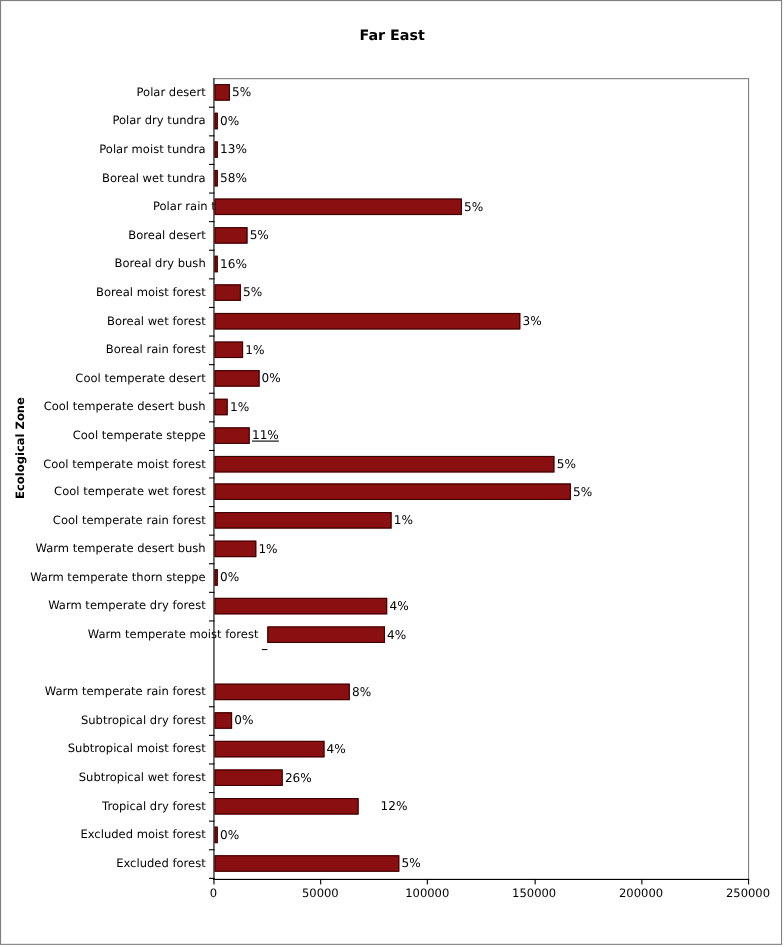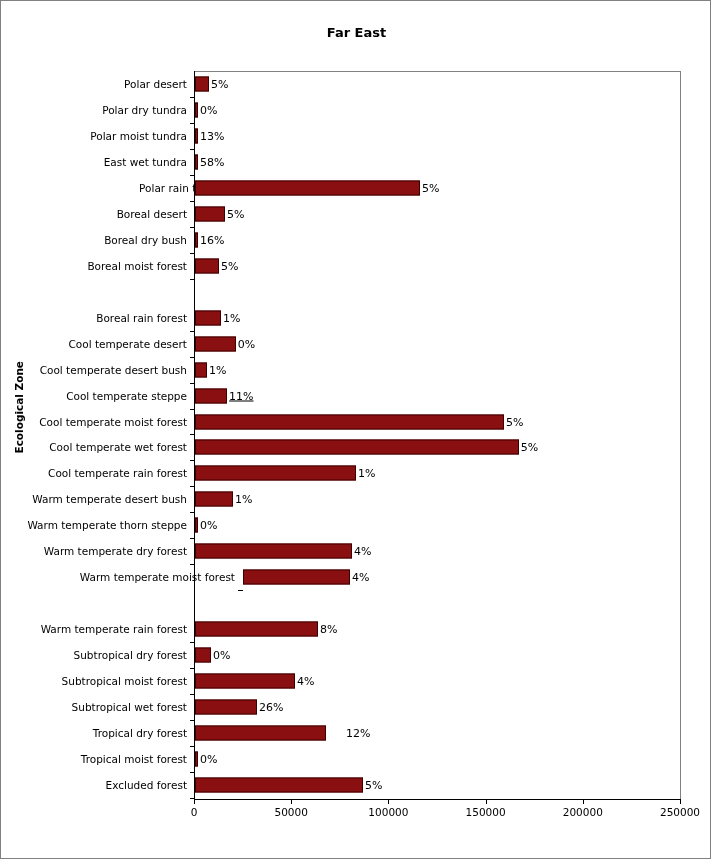--- a/index.html
+++ b/index.html
@@ -202,21 +202,21 @@
       <div class="row" style="top: 51.9286px; height: 25.9643px;">
         <div class="tick-y" style="top: 25.9643px;"></div>
         <div class="row-label">Polar moist tundra</div>
         <div class="bar-value" style="left: 197px; top: 50%;">13%</div>
         <div class="bar-wrap" style="width: 3px;">
           <div class="bar" style="width: 3px; background: rgb(138, 15, 16); border-color: rgb(60, 0, 0);"></div>
         </div>
       </div>
       <div class="row" style="top: 77.8929px; height: 25.9643px;">
         <div class="tick-y" style="top: 25.9643px;"></div>
-        <div class="row-label">East wet tundra</div>
+        <div class="row-label">Boreal wet tundra</div>
         <div class="bar-value" style="left: 197px; top: 50%;">58%</div>
         <div class="bar-wrap" style="width: 3px;">
           <div class="bar" style="width: 3px; background: rgb(138, 15, 16); border-color: rgb(60, 0, 0);"></div>
         </div>
       </div>
       <div class="row" style="top: 103.857px; height: 25.9643px; padding-left: 40px;">
         <div class="tick-y" style="top: 25.9643px;"></div>
         <div class="row-label">Polar rain tundra</div>
         <div class="bar-value" style="left: 418.921px; top: 50%;">5%</div>
         <div class="bar-wrap" style="width: 224.921px;">
@@ -240,20 +240,28 @@
         </div>
       </div>
       <div class="row" style="top: 181.75px; height: 25.9643px;">
         <div class="tick-y" style="top: 25.9643px;"></div>
         <div class="row-label">Boreal moist forest</div>
         <div class="bar-value" style="left: 217.911px; top: 50%;">5%</div>
         <div class="bar-wrap" style="width: 23.9112px;">
           <div class="bar" style="width: 23.9112px; background: rgb(138, 15, 16); border-color: rgb(60, 0, 0);"></div>
         </div>
       </div>
+      <div class="row" style="top: 207.714px; height: 25.9643px;">
+        <div class="tick-y" style="top: 25.9643px;"></div>
+        <div class="row-label">Boreal wet forest</div>
+        <div class="bar-value" style="left: 471.992px; top: 50%;">3%</div>
+        <div class="bar-wrap" style="width: 277.992px;">
+          <div class="bar" style="width: 277.992px; background: rgb(138, 15, 16); border-color: rgb(60, 0, 0);"></div>
+        </div>
+      </div>
       <div class="row" style="top: 233.679px; height: 25.9643px;">
         <div class="tick-y" style="top: 25.9643px;"></div>
         <div class="row-label">Boreal rain forest</div>
         <div class="bar-value" style="left: 220.05px; top: 50%;">1%</div>
         <div class="bar-wrap" style="width: 26.0496px;">
           <div class="bar" style="width: 26.0496px; background: rgb(138, 15, 16); border-color: rgb(60, 0, 0);"></div>
         </div>
       </div>
       <div class="row" style="top: 259.643px; height: 25.9643px;">
         <div class="tick-y" style="top: 25.9643px;"></div>
@@ -370,21 +378,21 @@
       <div class="row" style="top: 649.107px; height: 25.9643px;">
         <div class="tick-y" style="top: 25.9643px;"></div>
         <div class="row-label">Tropical dry forest</div>
         <div class="bar-value" style="left: 325.026px; top: 50%; margin-left: 20px;">12%</div>
         <div class="bar-wrap" style="width: 131.026px;">
           <div class="bar" style="width: 131.026px; background: rgb(138, 15, 16); border-color: rgb(60, 0, 0);"></div>
         </div>
       </div>
       <div class="row" style="top: 675.071px; height: 25.9643px;">
         <div class="tick-y" style="top: 25.9643px;"></div>
-        <div class="row-label">Tropical moist forest</div>
+        <div class="row-label">Excluded moist forest</div>
         <div class="bar-value" style="left: 197px; top: 50%;">0%</div>
         <div class="bar-wrap" style="width: 3px;">
           <div class="bar" style="width: 3px; background: rgb(138, 15, 16); border-color: rgb(60, 0, 0);"></div>
         </div>
       </div>
       <div class="row" style="top: 701.036px; height: 25.9643px;">
         <div class="tick-y" style="top: 25.9643px;"></div>
         <div class="row-label">Excluded forest</div>
         <div class="bar-value" style="left: 361.962px; top: 50%;">5%</div>
         <div class="bar-wrap" style="width: 167.962px;">

